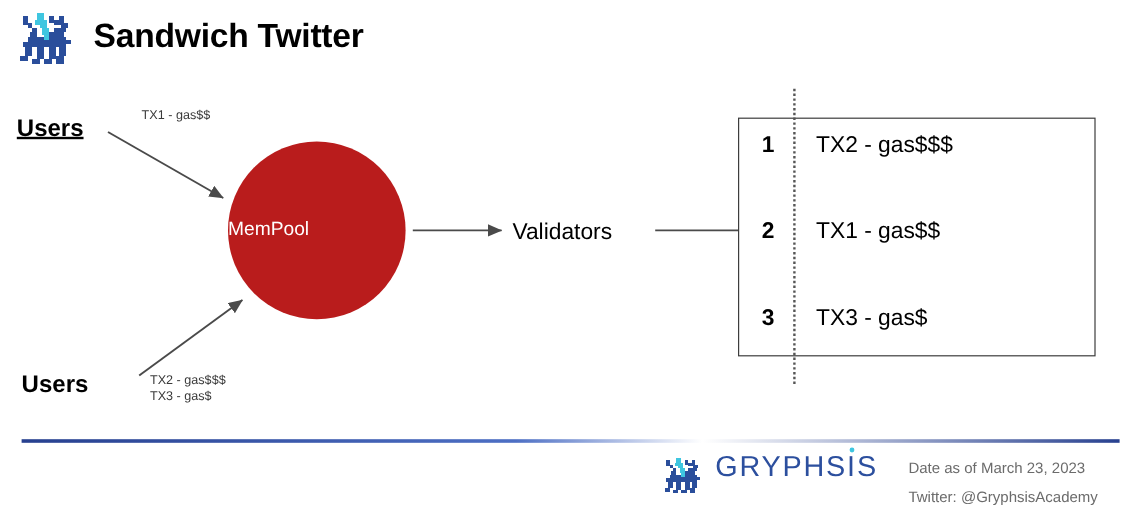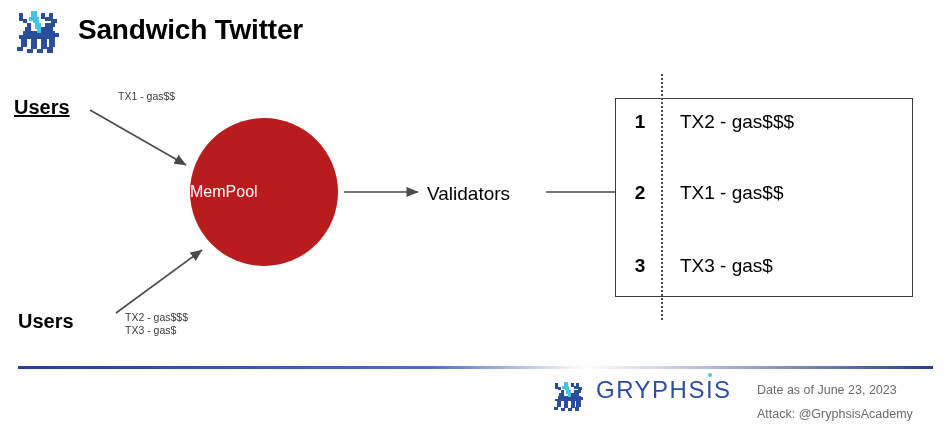--- a/index.html
+++ b/index.html
@@ -320,15 +320,15 @@
     <rect x="12" y="9" width="2" height="3"></rect>
     <rect x="8" y="4" width="2" height="2"></rect>
   </g>
 </svg>
 
 <div id="footer-wordmark">
   <div id="footer-brand"><span>GRYPHS</span><span class="dotted-i">I</span><span>S</span></div>
 </div>
 
 <div id="footer-meta">
-  <div class="footer-meta-line">Date as of June 23, 2023</div>
-  <div class="footer-meta-line">Attack: @GryphsisAcademy</div>
+  <div class="footer-meta-line">Date as of March 23, 2023</div>
+  <div class="footer-meta-line">Twitter: @GryphsisAcademy</div>
 </div>
 
 </body></html>

